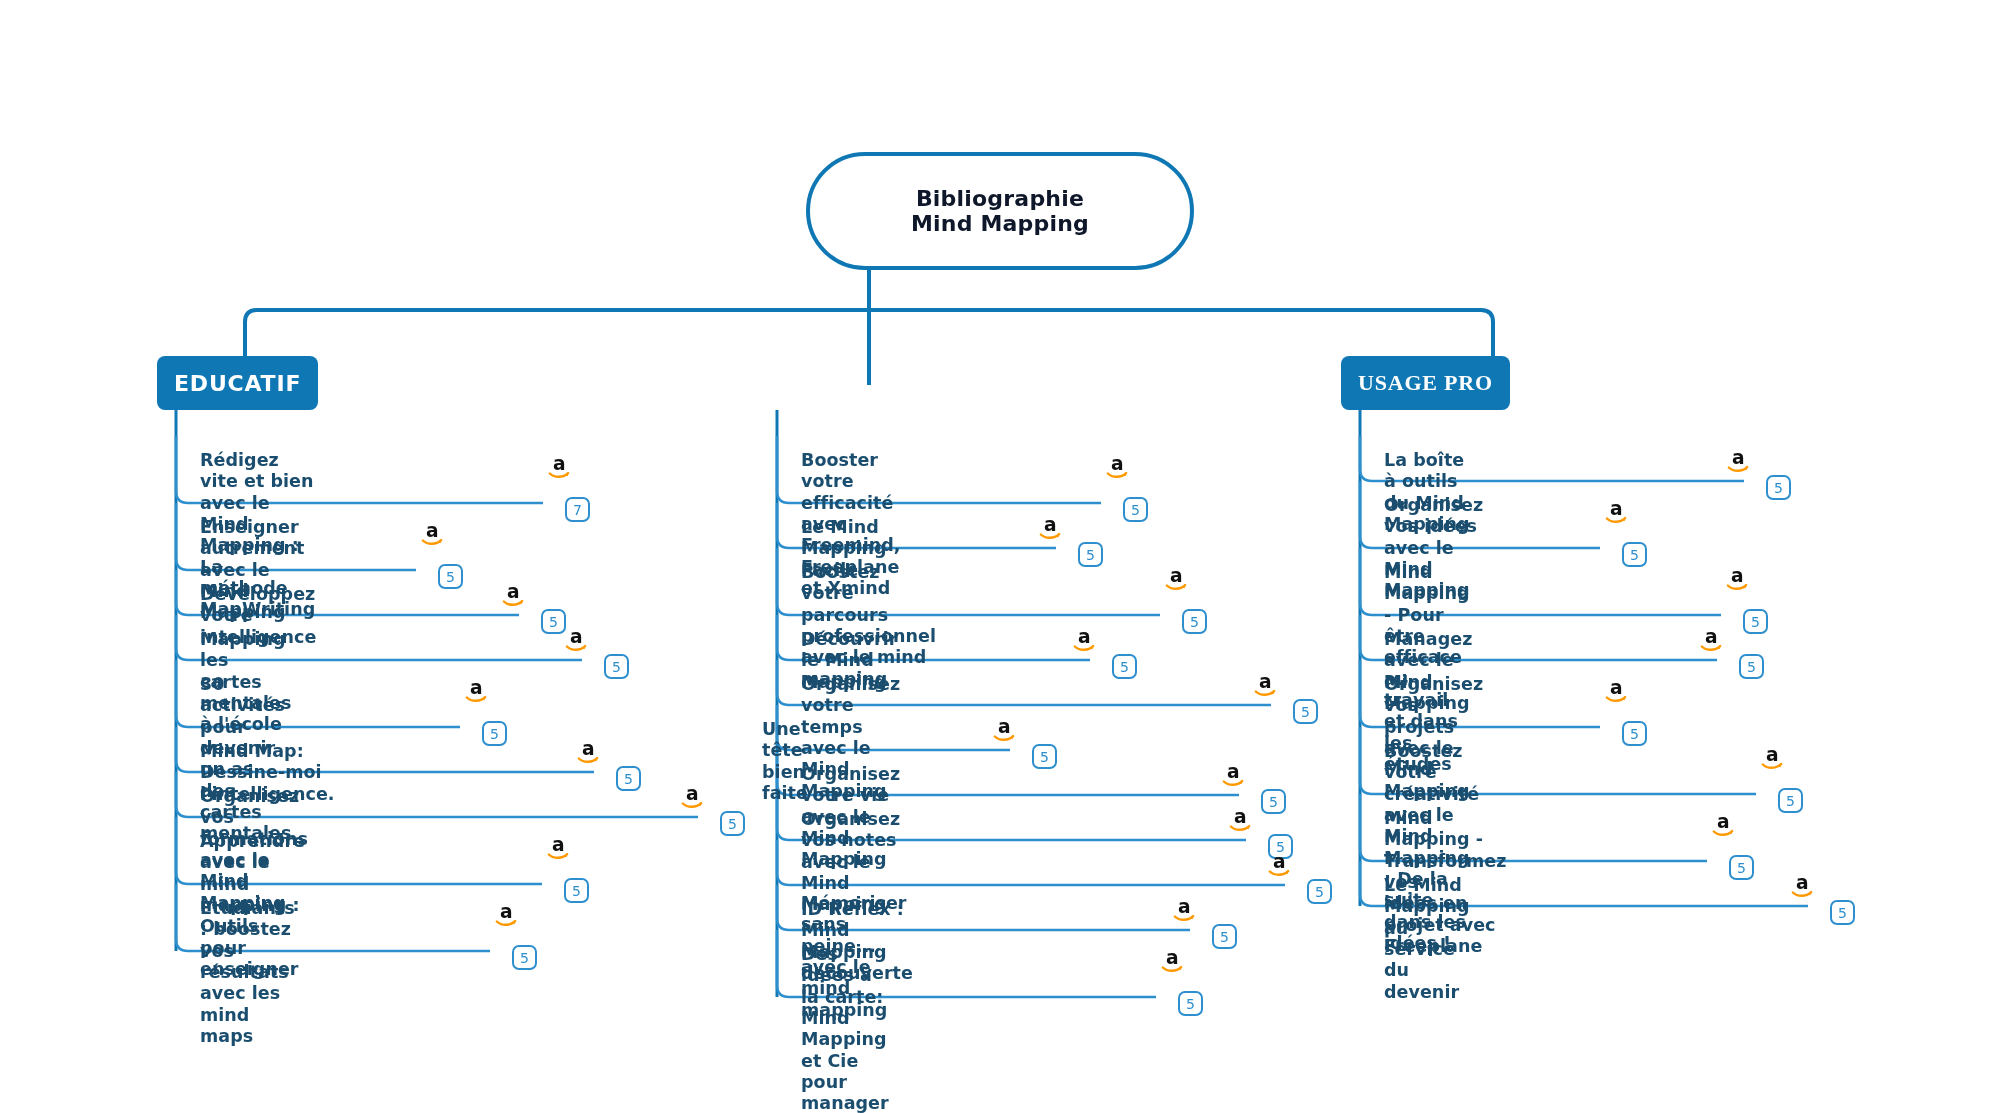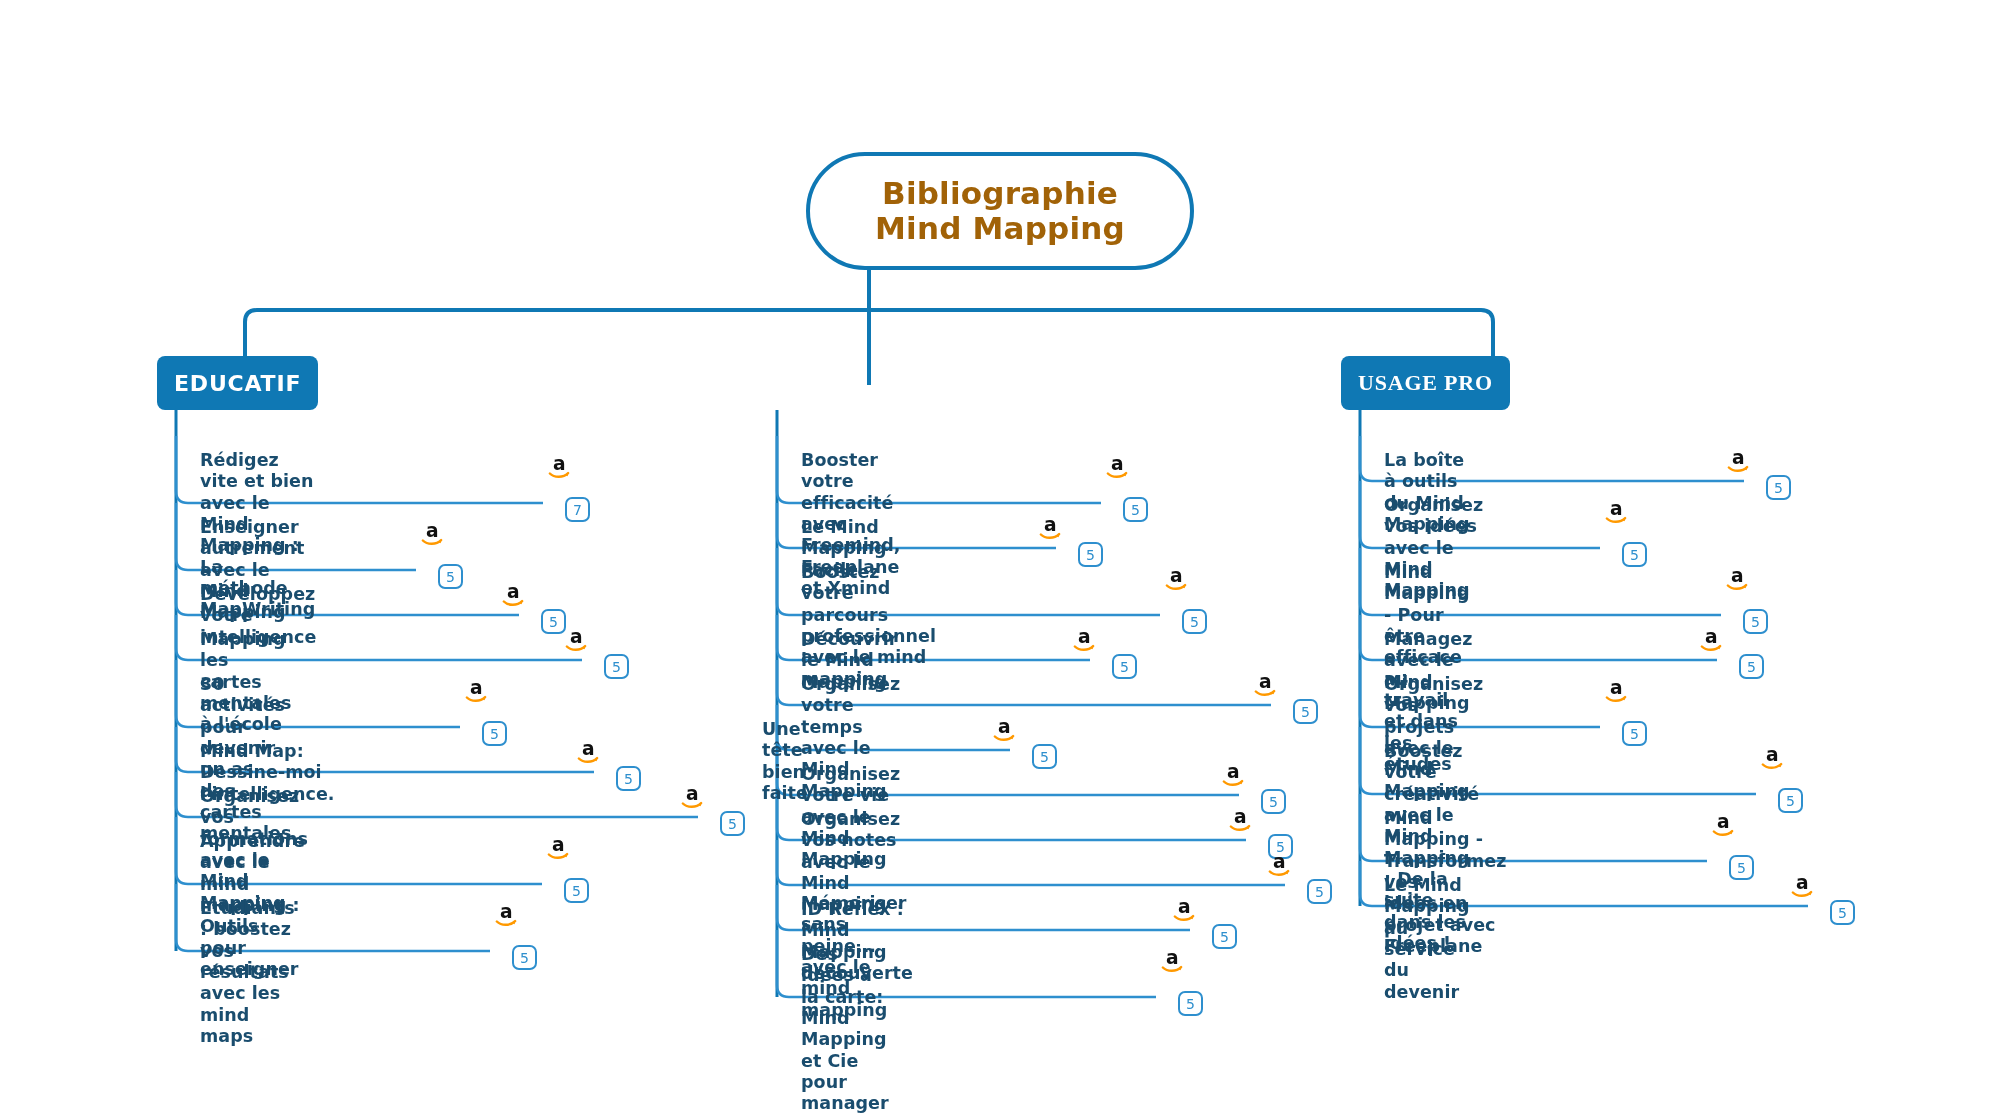--- a/index.html
+++ b/index.html
@@ -44,22 +44,22 @@
     border: 4px solid #0f78b4;
     border-radius: 59px;
     background: #ffffff;
     display: flex;
     flex-direction: column;
     align-items: center;
     justify-content: center;
     z-index: 5;
   }
   .root-line {
-    color: #a16207;
-    font-size: 31px;
+    color: #0f172a;
+    font-size: 22px;
     font-weight: bold;
     line-height: 1.14;
     letter-spacing: 0.2px;
     white-space: nowrap;
   }
 
   
   .cat-header {
     position: absolute;
     height: 54px;

